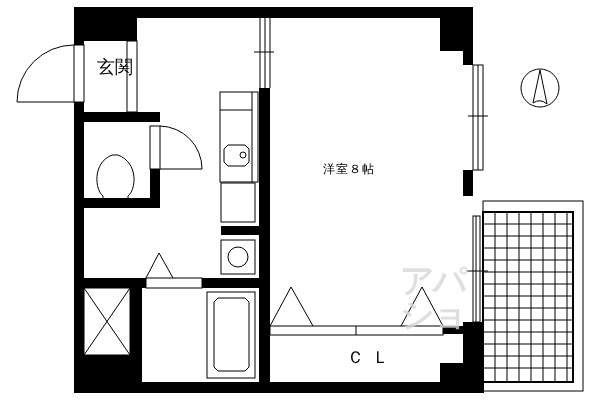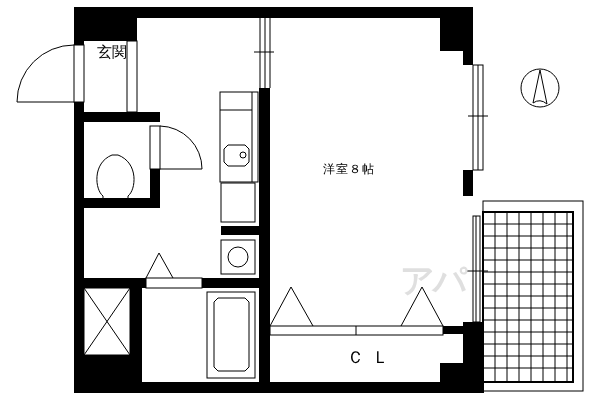--- a/index.html
+++ b/index.html
@@ -1,19 +1,19 @@
 <!DOCTYPE html>
 <html><head>
 <meta charset="utf-8">
 <style>
   html, body { margin:0; padding:0; background:#ffffff; }
   body { width:600px; height:400px; position:relative; overflow:hidden; font-family:"DejaVu Sans", sans-serif; }
   svg { position:absolute; left:0; top:0; }
   .lbl { position:absolute; color:#000; font-family:"DejaVu Sans", sans-serif; white-space:nowrap; }
-  .genkan { left:97px; top:42px; width:22px; font-size:15px; line-height:20px; text-align:center; }
+  .genkan { left:97px; top:57px; width:22px; font-size:18px; line-height:20px; text-align:center; }
   .yoshitsu { left:323px; top:161px; font-size:12px; letter-spacing:1px; }
   .cl { left:347px; top:346px; font-size:17px; letter-spacing:8px; }
   .wm { position:absolute; left:400px; top:255px; font-size:34px; font-weight:bold; color:#d8d8d8; line-height:34px; letter-spacing:-2px; opacity:0.8;margin-top:8px; }
 </style>
 </head>
 <body>
 
 <svg width="600" height="400" viewBox="0 0 600 400">
 
   <g fill="#000">
@@ -131,17 +131,18 @@
     <line x1="483" y1="320" x2="573" y2="320"></line>
     <line x1="483" y1="332" x2="573" y2="332"></line>
     <line x1="483" y1="344" x2="573" y2="344"></line>
     <line x1="483" y1="356" x2="573" y2="356"></line>
     <line x1="483" y1="368" x2="573" y2="368"></line>
   </g>
 </svg>
 
 <div class="wm">
   <div>アパ</div>
+  <div>ショ</div>
 </div>
 
 <div class="lbl genkan">玄関</div>
 <div class="lbl yoshitsu">洋室８帖</div>
 <div class="lbl cl">ＣＬ</div>
 
 </body></html>

